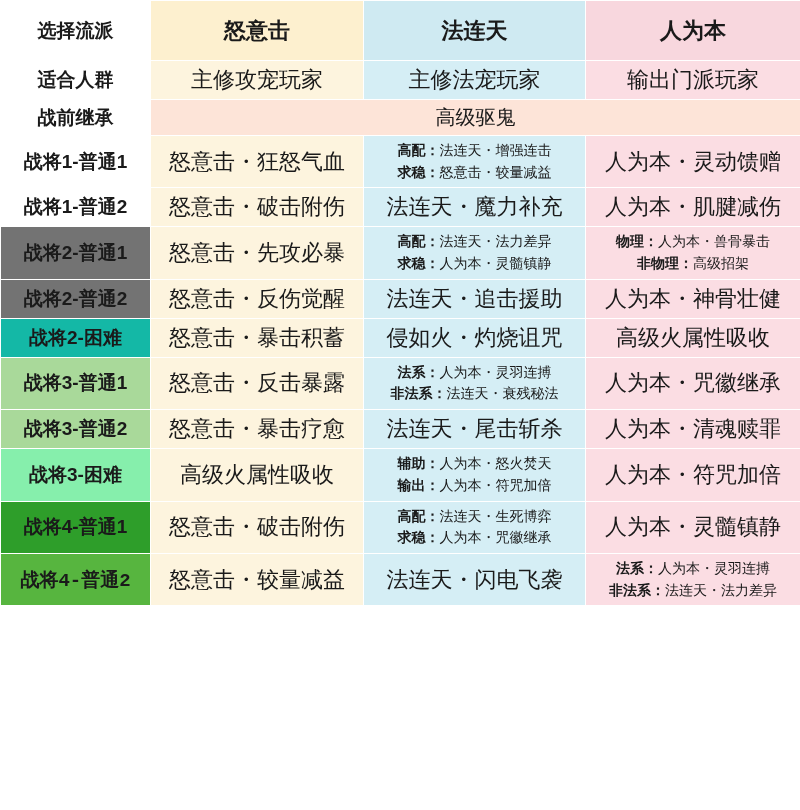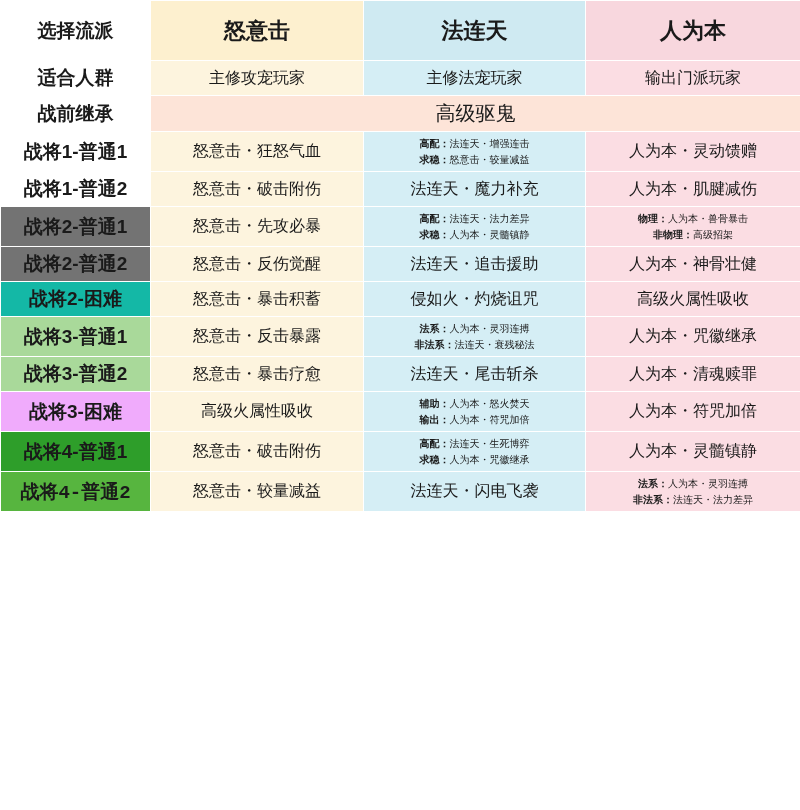--- a/index.html
+++ b/index.html
@@ -34,51 +34,51 @@
   .lbl {
     font-weight: bold;
     font-size: 19px;
     color: #1a1a1a;
     text-align: center;
   }
   .lbl-plain  { background: #ffffff; }
   .lbl-g1 { background: #737373; }
   .lbl-g2 { background: #14b8a6; margin-left: 23px; }
   .lbl-g3 { background: #a9d99a; }
-  .lbl-g4 { background: #f0abfc; }
+  .lbl-g4 { background: #86efac; }
   .lbl-g5 { background: #57b53f; font-family: Liberation Mono, monospace; }
   .lbl-g6 { background: #2e9e2a; }
 
   
   .hdr {
     font-weight: bold;
     font-size: 22px;
     color: #1a1a1a;
   }
   .hdr-y { background: #fdf0cf; }
   .hdr-b { background: #cfeaf2; }
   .hdr-p { background: #f8d7de; }
 
   
   .cy { background: #fdf4de; }
   .cb { background: #d5eef5; }
   .cp { background: #fbdde3; }
   .cpeach { background: #fde4d8; }
 
   .txt {
-    font-size: 16px;
+    font-size: 22px;
     color: #1a1a1a;
   }
   .txt-big {
     font-size: 20px;
     color: #1a1a1a;
   }
   .multi {
     text-align: left;
-    font-size: 10px;
+    font-size: 14px;
     line-height: 1.55;
     color: #1a1a1a;
     padding-left: 10px;
   }
   .multi .k { font-weight: bold; }
   .nowrap { white-space: nowrap; }
 </style>
 </head>
 <body>
 

